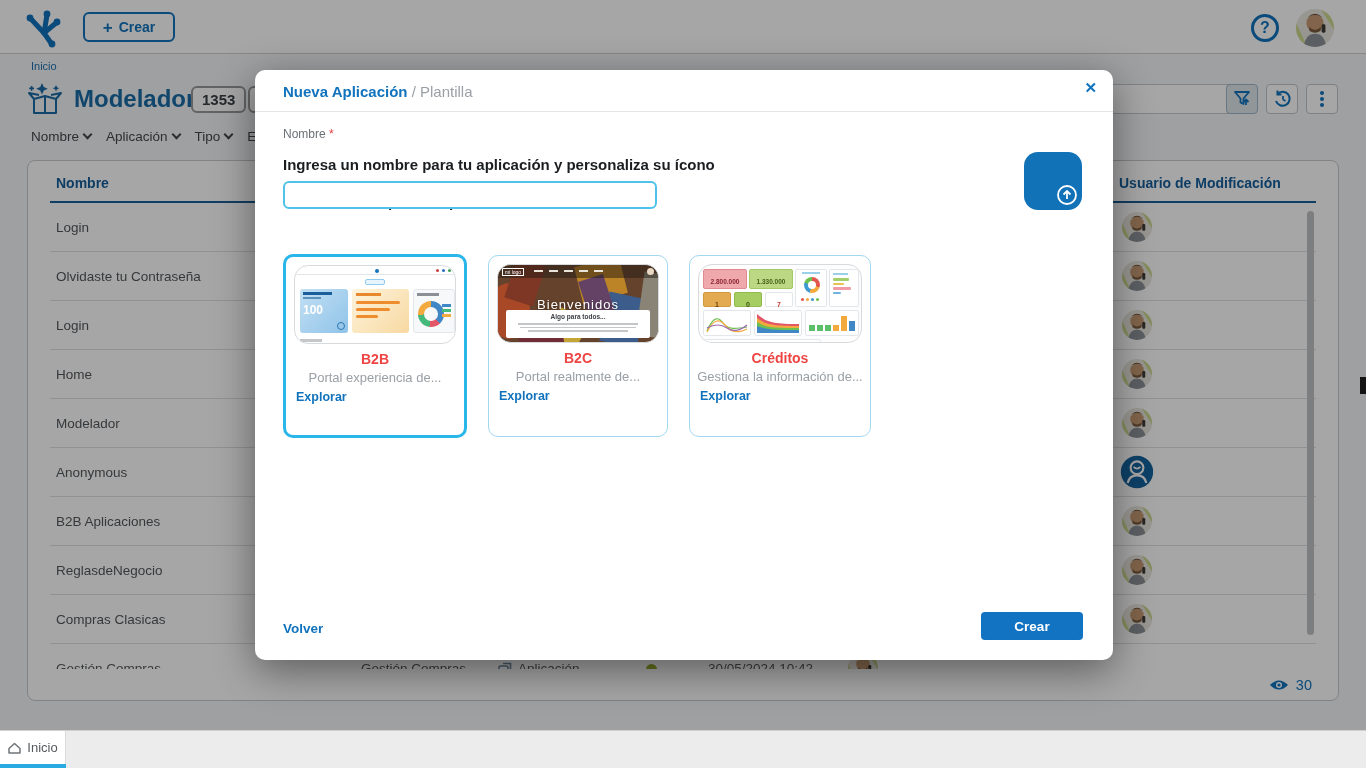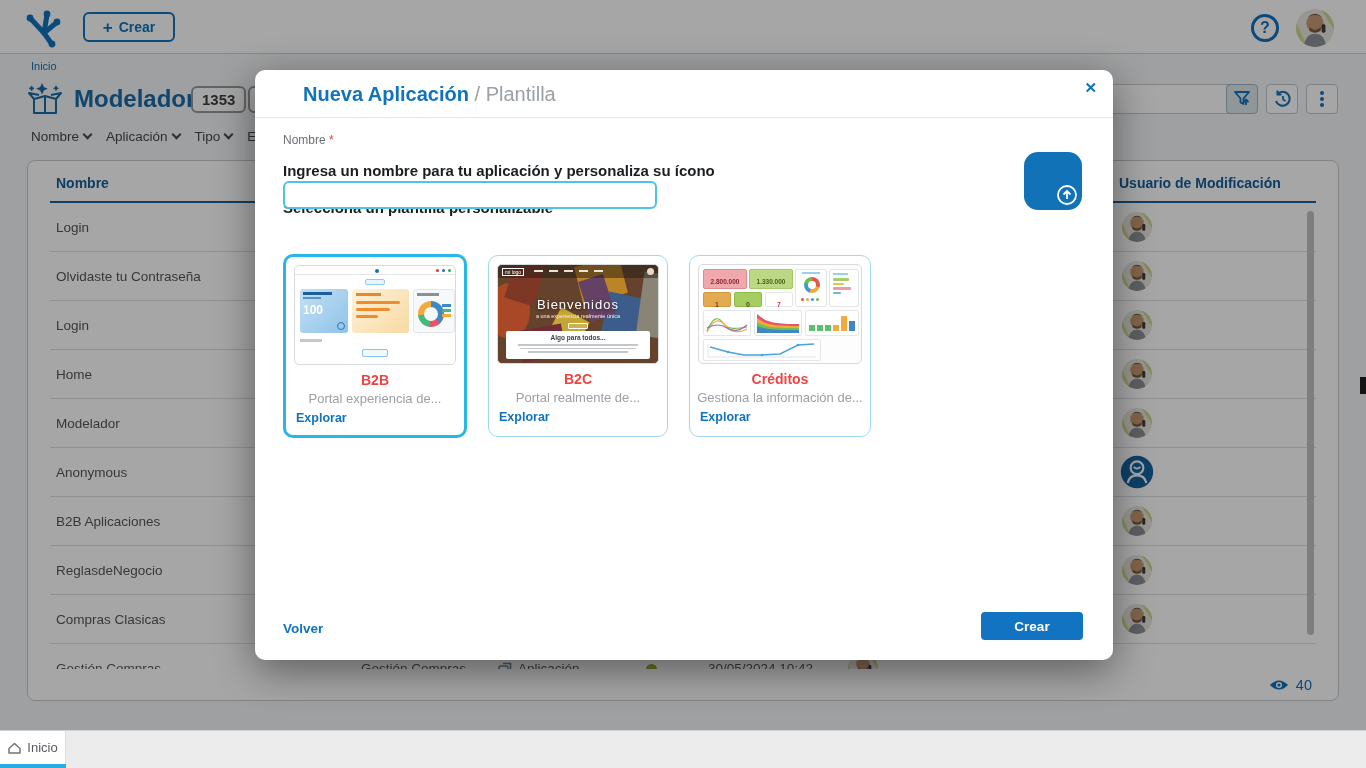--- a/index.html
+++ b/index.html
@@ -51,39 +51,39 @@
   .trow .avatar-cell { position:absolute; left:1072px; top:9px; width:30px; height:30px; }
   .trow .anon-cell { position:absolute; left:1070px; top:7px; width:34px; height:34px; }
   .mid { position:absolute; top:0; line-height:49px; font-size:13.5px; color:#54585c; }
   #scroll-thumb { position:absolute; right:2px; top:8px; width:7px; height:424px; background:#bfc2c5; border-radius:4px; }
   #table-footer { position:absolute; right:26px; bottom:7px; display:flex; align-items:center; gap:7px; color:#1173bd; font-size:14.5px; }
 
   
   #overlay { position:absolute; left:0; top:0; width:1366px; height:731px; background:rgba(0,0,0,0.35); z-index:40; }
   #modal { position:absolute; left:255px; top:70px; width:858px; height:590px; background:#fff; border-radius:10px;
     box-shadow:0 10px 40px rgba(0,0,0,0.45); z-index:60; }
-  #modal-title-row { padding:13px 28px 0; font-size:20px;margin-left:20px; }
+  #modal-title-row { padding:13px 28px 0; font-size:15px; }
   #modal-title { color:#1173bd; font-weight:bold; }
   #modal-subtitle { color:#9aa0a6; }
   #modal-close { position:absolute; top:9px; right:16px; color:#1173bd; font-size:15px; font-weight:bold; cursor:pointer; }
   #modal-divider { margin-top:11px; border-top:1px solid #e2e4e6; }
   #modal-heading { margin:15px 28px 0; font-size:15px; font-weight:bold; color:#1b1e21; }
   #name-label { margin:15px 28px 0; font-size:12px; color:#6b7076; }
   #name-label .req { color:#e03c3c; }
   #name-input { position:absolute; left:28px; top:111px; width:374px; height:28px; border:2px solid #4fc2ea; border-radius:6px; outline:none; padding:0 8px; font-size:13px;}
   #icon-tile { position:absolute; right:31px; top:82px; width:58px; height:58px; background:#1272b8; border-radius:14px; cursor:pointer;}
   #icon-tile svg { position:absolute; right:4px; bottom:4px; }
   #section-heading { margin:20px 28px 0; font-size:15px; font-weight:bold; color:#1b1e21; }
 
   .card { position:absolute; top:185px; background:#fff; border-radius:10px; border:1px solid #9fd8ef; cursor:pointer; }
   .card.selected { border:3px solid #29b6e8; top:184px; }
   #card-0 { left:28px;  width:184px; height:184px; }
   #card-1 { left:233px; width:180px; height:182px; }
   #card-2 { left:434px; width:182px; height:182px; }
-  .thumb { margin:8px 8px 0; height:100px; border:1px solid #d8dbde; border-radius:5px; overflow:hidden; position:relative; background:#fff; }
+  .thumb { margin:8px 8px 0; height:79px; border:1px solid #d8dbde; border-radius:14px; overflow:hidden; position:relative; background:#fff; }
   .card-title { text-align:center; margin-top:7px; font-size:14px; font-weight:bold; color:#ef4444; }
   .card-desc { text-align:center; margin-top:3px; font-size:13px; color:#9aa0a6; white-space:nowrap; overflow:hidden; }
   .card-explore { margin:5px 0 0 10px; font-size:12.5px; font-weight:bold; color:#1173bd; cursor:pointer; }
 
   #volver-link { position:absolute; left:28px; bottom:24px; font-size:13.5px; font-weight:bold; color:#1173bd; cursor:pointer; }
   #crear-modal-btn { position:absolute; right:30px; bottom:20px; width:102px; height:28px; background:#1173c2; border:none; border-radius:4px;
     color:#fff; font-size:13.5px; font-weight:bold; cursor:pointer; font-family:"Liberation Sans", sans-serif;}
 
   
   #tabbar { position:absolute; left:0; top:730px; width:1366px; height:38px; background:#ececec; border-top:1px solid #d0d0d0; z-index:50;}
@@ -297,21 +297,21 @@
           </svg>
       </div>
       <div id="scroll-thumb"></div>
     </div>
     <div id="table-footer">
       <svg width="20" height="14">
         <path d="M1 7 Q10 -2 19 7 Q10 16 1 7 Z" fill="#1173bd"></path>
         <circle cx="10" cy="7" r="3" fill="#fff"></circle>
           <circle cx="10" cy="7" r="1.6" fill="#1173bd"></circle>
       </svg>
-      <span>40</span>
+      <span>30</span>
     </div>
   </div>
 
   <div id="overlay"></div>
 
   <div id="modal">
     <div id="modal-title-row">
       <span id="modal-title">Nueva Aplicación</span>
       <span id="modal-subtitle"> <span>/</span> <span>Plantilla</span></span>
     </div>

